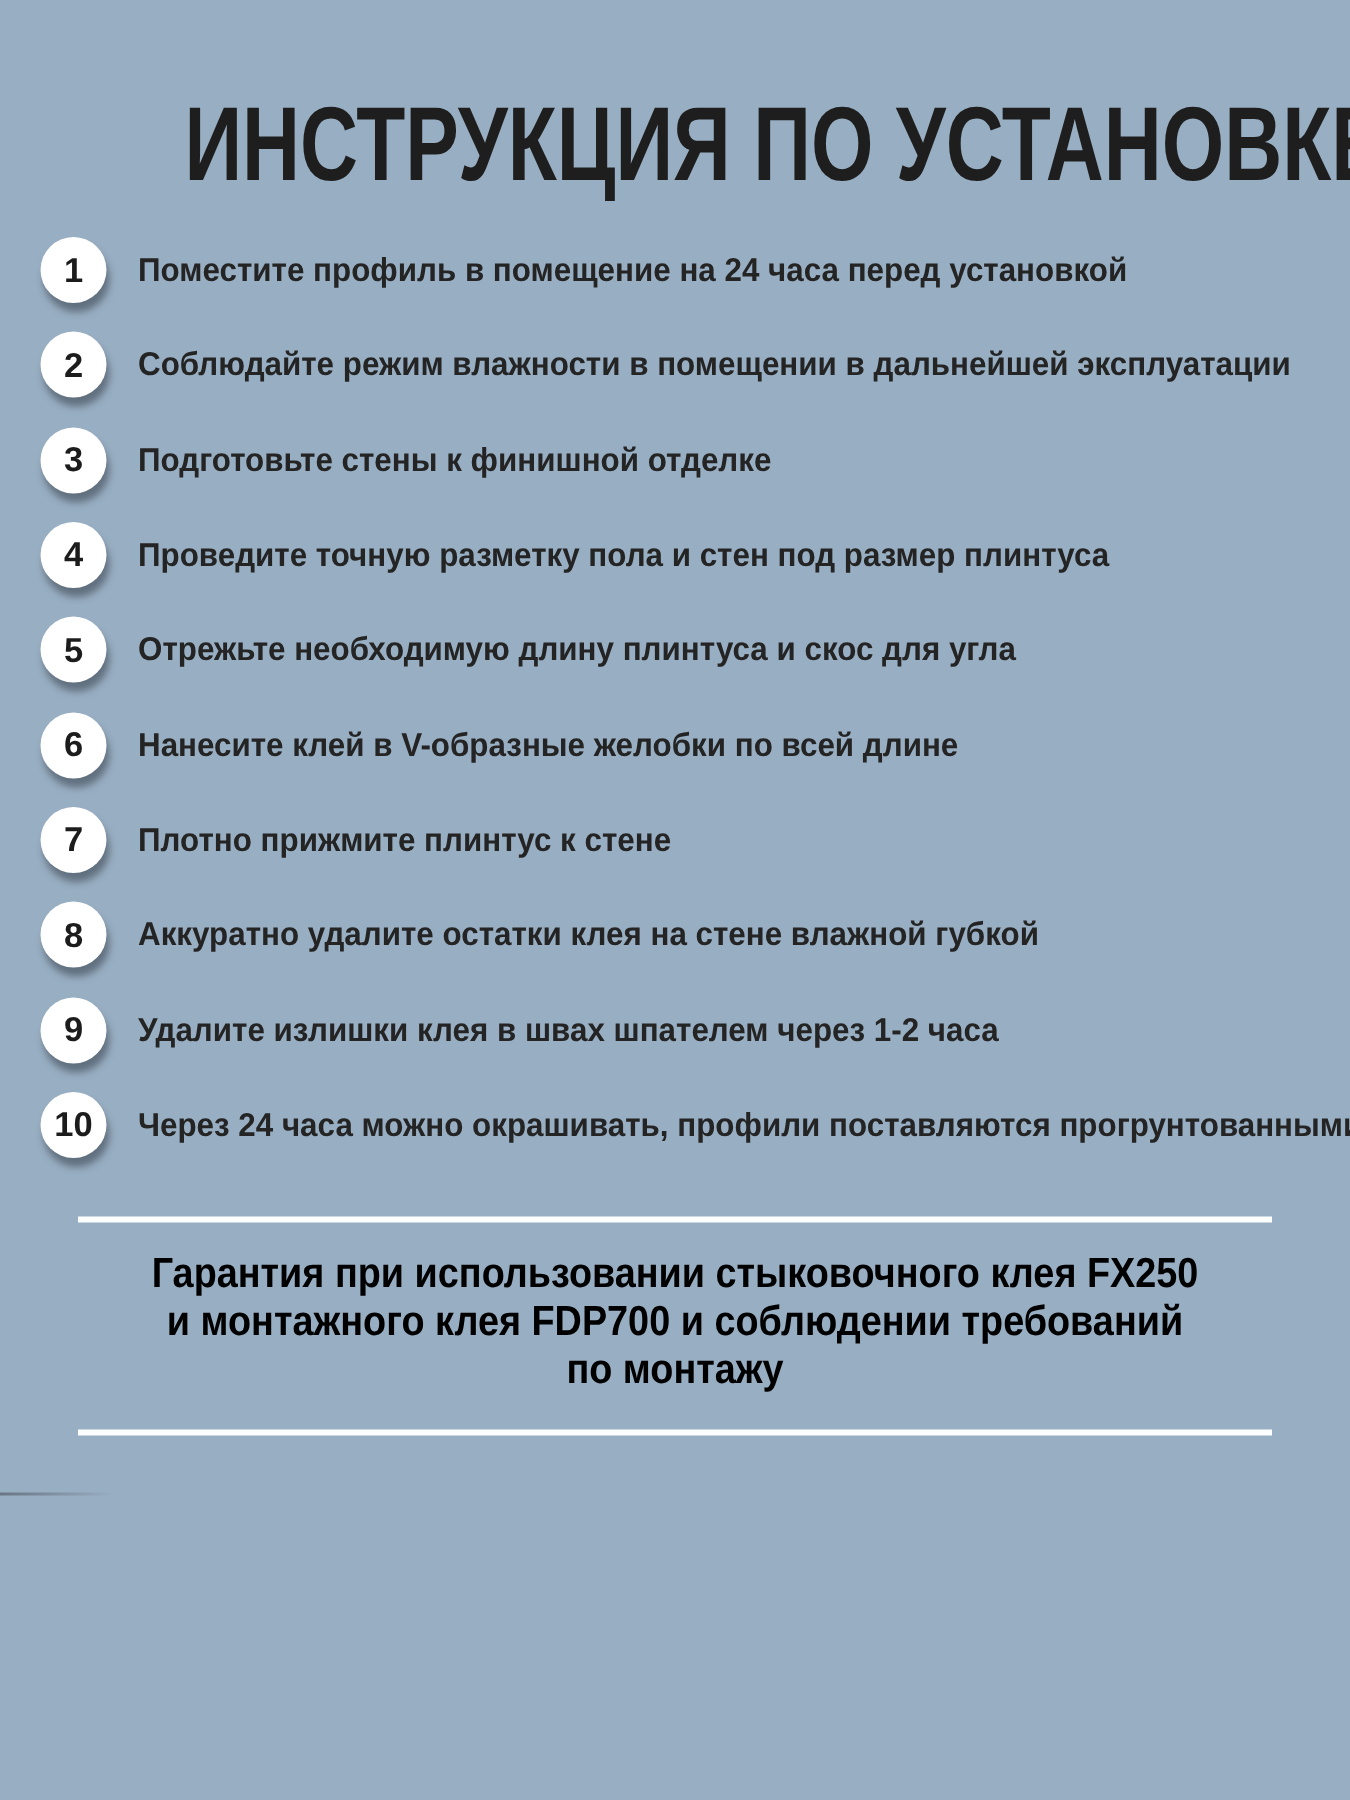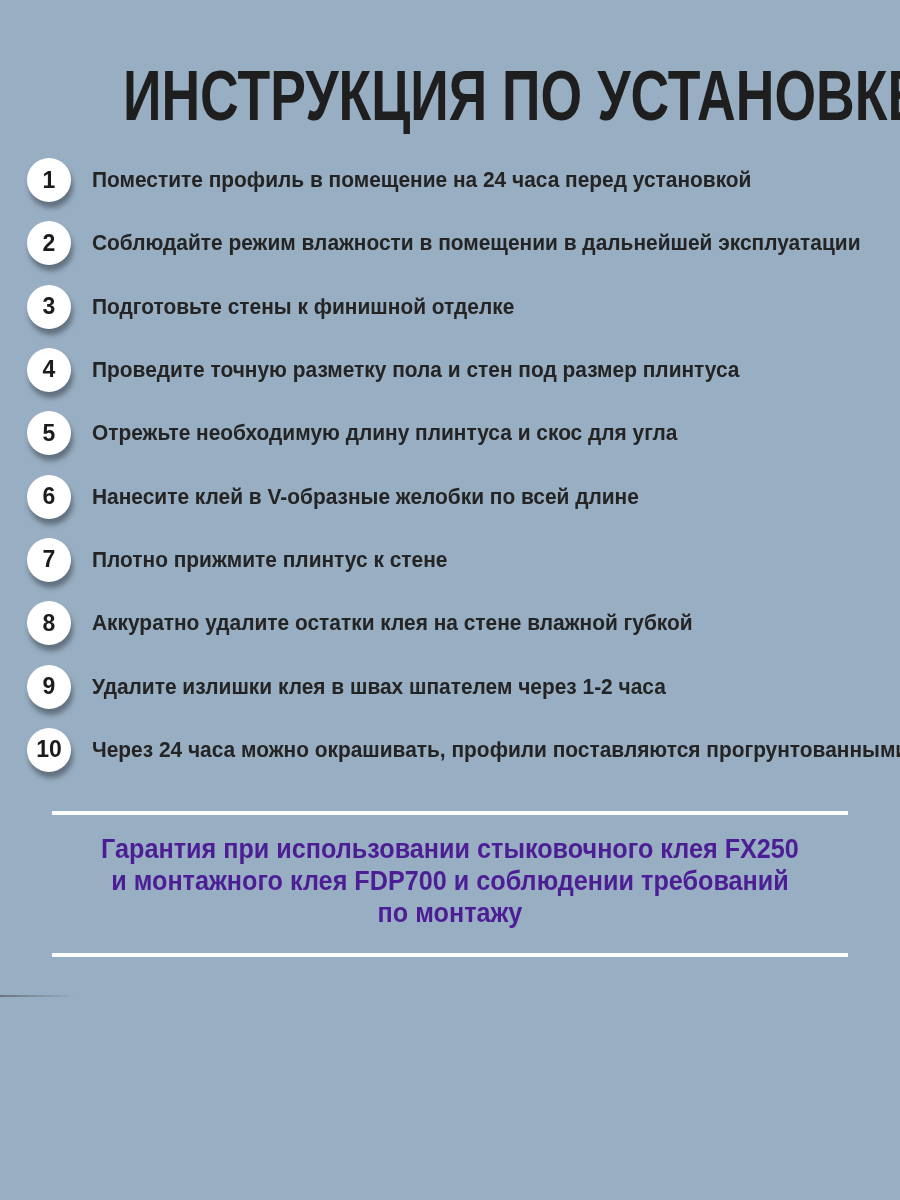--- a/index.html
+++ b/index.html
@@ -96,21 +96,21 @@
 
   .guarantee {
     position: absolute;
     top: 833px;
     left: 0;
     right: 0;
     text-align: center;
     font-size: 28px;
     line-height: 32px;
     font-weight: 700;
-    color: #4c1d95;
+    color: #000000;
   }
   .guarantee .gline {
     display: block;
     white-space: nowrap;
     transform: scaleX(0.9);
   }
 
   
   .artifact {
     position: absolute;

